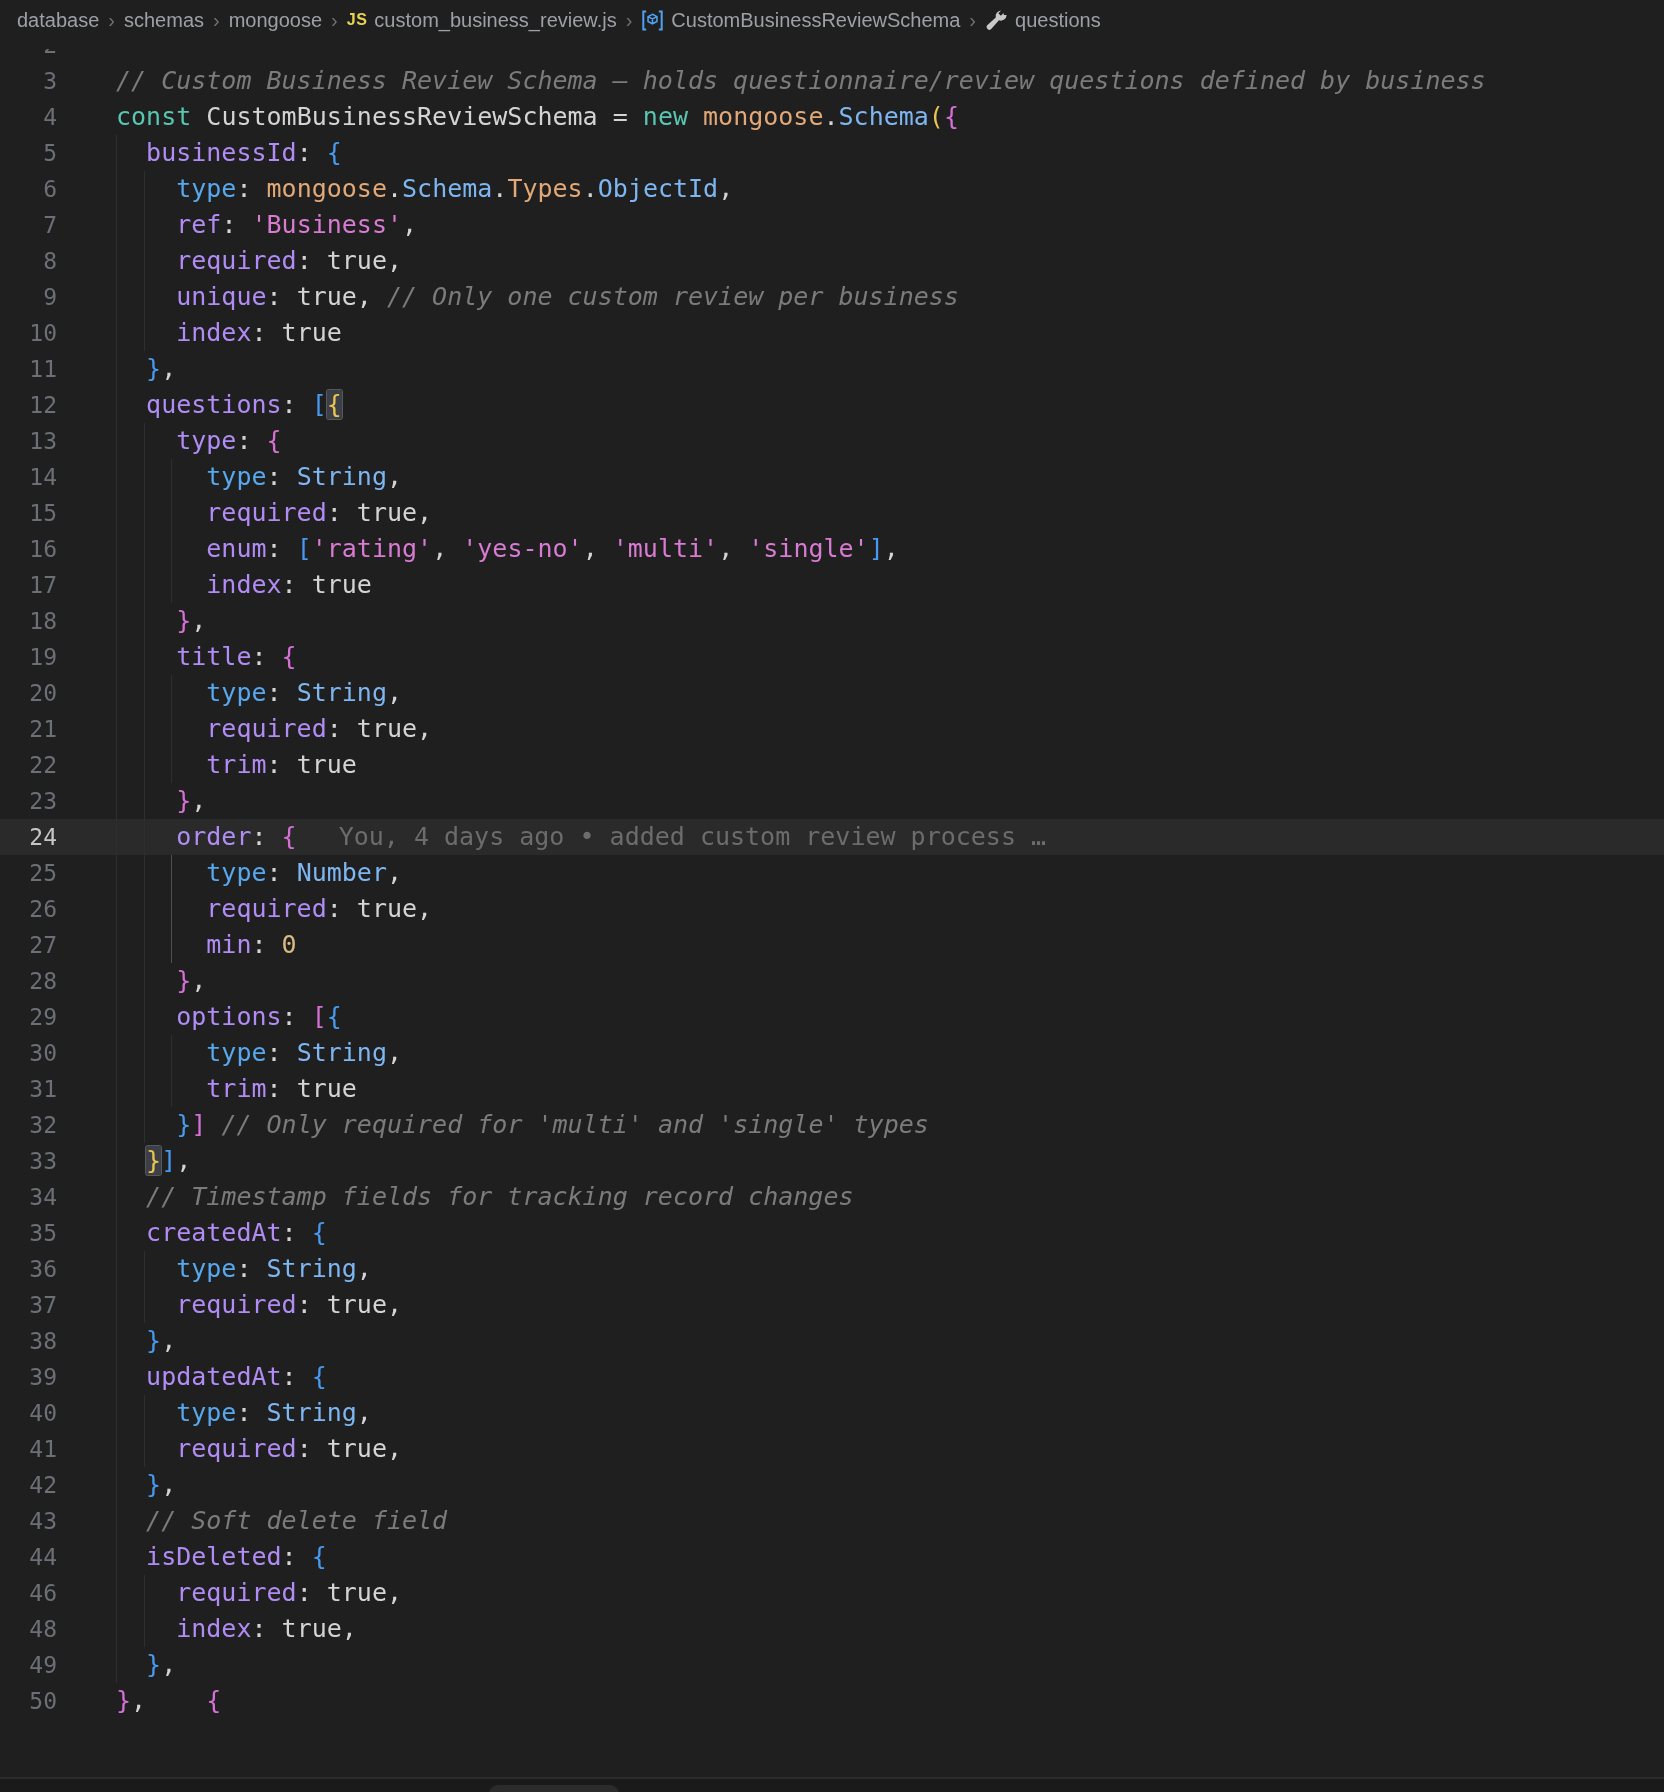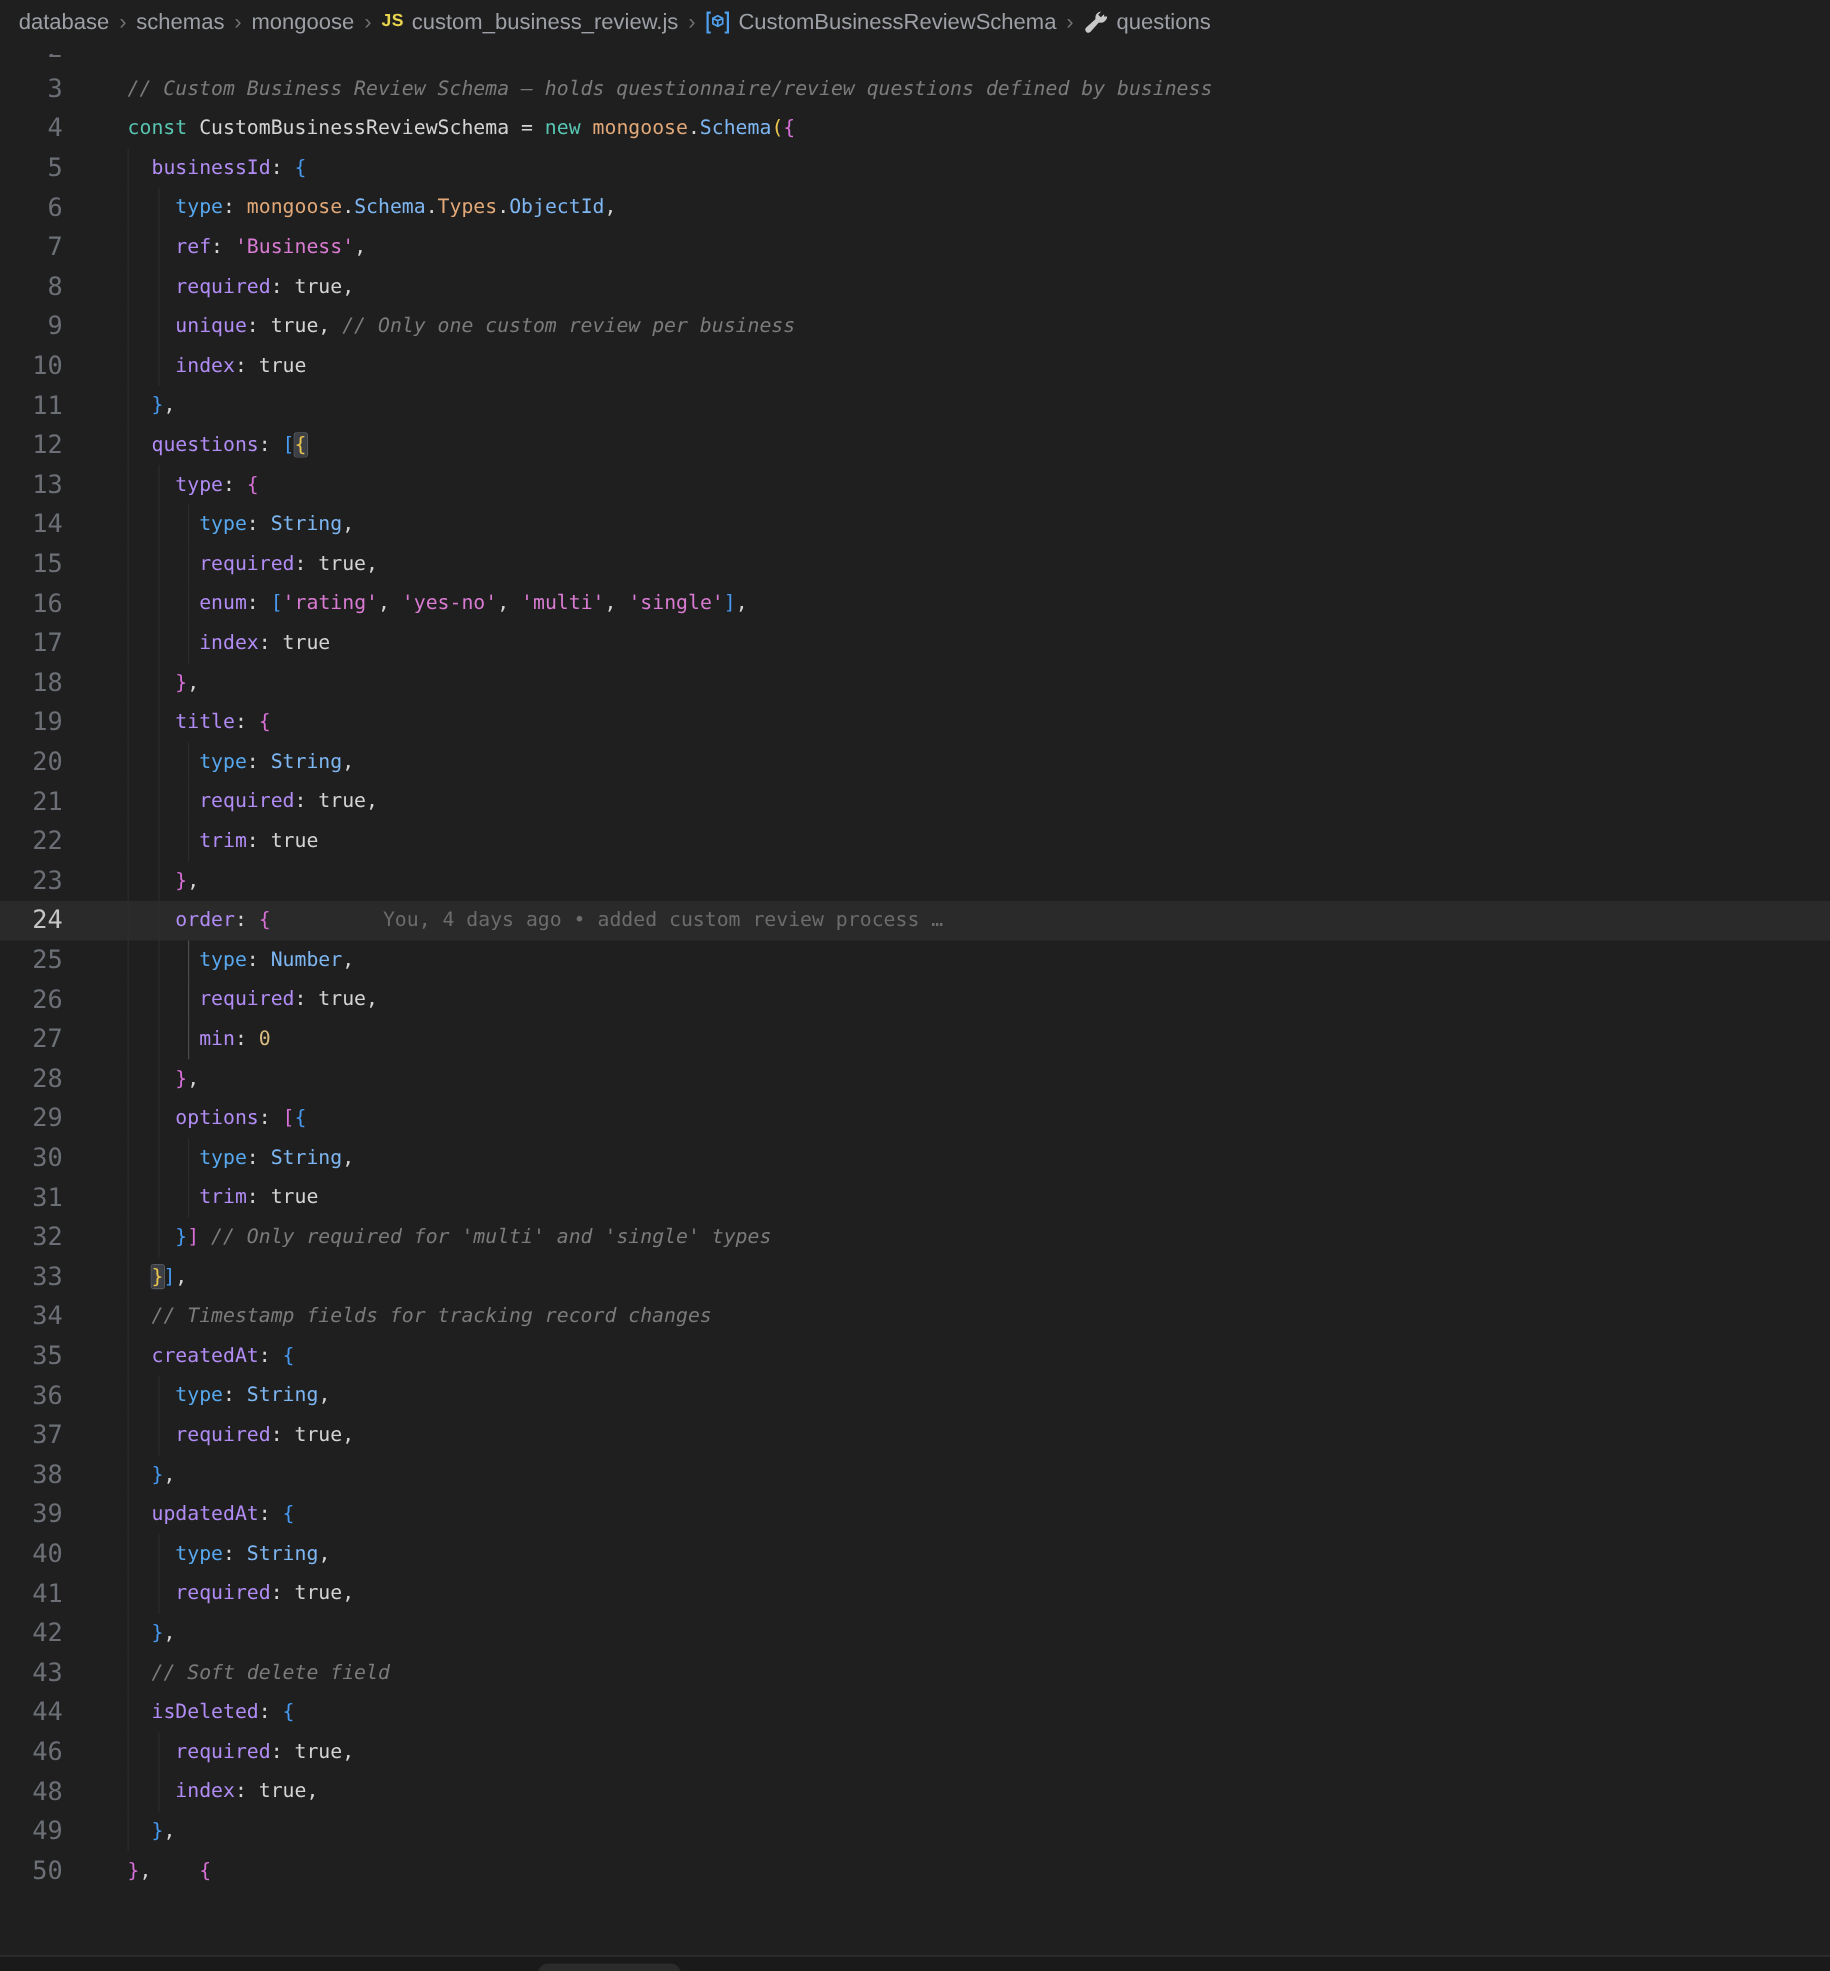--- a/index.html
+++ b/index.html
@@ -17,35 +17,35 @@
   
   .editor{position:absolute;top:27px;left:0;right:0;z-index:1;}
   .line{position:relative;height:36px;width:1664px;}
   .line .hlbg{position:absolute;inset:0;background:var(--line-highlight);}
   .num{position:absolute;left:0;top:0;width:57px;height:36px;line-height:36px;text-align:right;
     font-family:"DejaVu Sans Mono","Liberation Mono",monospace;font-size:23px;color:var(--lineno);z-index:3;}
   .line.hl .num{color:var(--lineno-active);}
   .guide{position:absolute;top:0;width:1px;height:36px;background:var(--guide);z-index:2;}
   .guide.active{background:var(--guide-active);}
   .code{position:absolute;left:116px;top:0;height:36px;line-height:36px;white-space:pre;z-index:3;
-    font-family:"DejaVu Sans Mono","Liberation Mono",monospace;font-size:18px;color:var(--default);}
+    font-family:"DejaVu Sans Mono","Liberation Mono",monospace;font-size:25px;color:var(--default);}
   .tok-cm{color:var(--comment);font-style:italic;}
   .tok-kw{color:var(--keyword);}
   .tok-ns{color:var(--namespace);}
   .tok-cls{color:var(--class);}
   .tok-tk{color:var(--typekey);}
   .tok-key{color:var(--key);}
   .tok-str{color:var(--string);}
   .tok-num{color:var(--number);}
   .tok-df{color:var(--default);}
   .tok-b1{color:var(--bracket1);}
   .tok-b2{color:var(--bracket2);}
   .tok-b3{color:var(--bracket3);}
   .tok-b1m{color:var(--bracket1);background:var(--match-bg);box-shadow:0 0 0 1px var(--match-border);border-radius:2px;}
-  .blame{color:var(--blame);margin-left:102px;font-style:normal;}
+  .blame{color:var(--blame);margin-left:42px;font-style:normal;}
 
   
   .footer{position:absolute;top:1777px;left:0;right:0;bottom:0;background:var(--footer-bg);
     border-top:2px solid var(--footer-border);z-index:9;}
   .bottom-widget{position:absolute;left:489px;top:6px;width:130px;height:14px;
     background:var(--widget-bg);border-radius:9px 9px 0 0;cursor:pointer;}
 </style>
 </head>
 <body>
 

